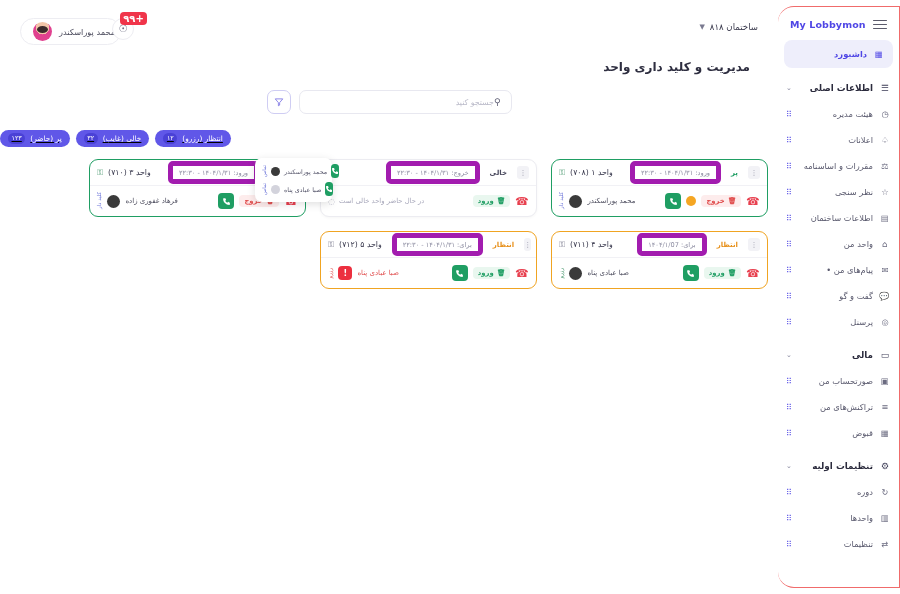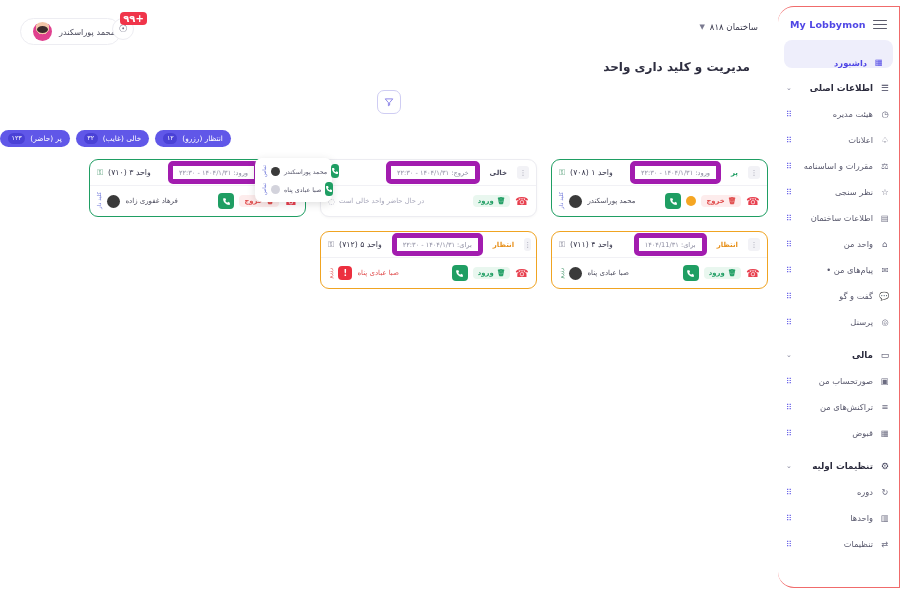--- a/index.html
+++ b/index.html
@@ -47,21 +47,20 @@
   .sb-item .sb-ico { width: 12px; height: 12px; flex: 0 0 12px; display:flex; align-items:center; justify-content:center; color:#6b6b80; }
   .sb-item .sb-lbl { flex: 1; text-align: right; white-space: nowrap; }
   .sb-item .sb-drag { width: 8px; color: #4f46e5; font-size: 8px; opacity: .9; text-align:left;}
   .sb-item .sb-caret { width: 8px; color: #9a9aae; font-size: 7px; text-align:left; }
 
   .sb-active {
     background: #eeeefb;
     border-radius: 8px;
     margin: 0 6px;
     height: 28px;
-    align-items: flex-end;
   }
   .sb-active .sb-lbl { color: #4f46e5; font-weight: bold; }
   .sb-active .sb-ico { color: #4f46e5; }
 
   .sb-group {
     font-weight: bold; color: #2b2b3d; font-size: 8.8px;
   }
   .sb-group .sb-ico { color: #3b3b55; }
   .sb-spacer { height: 7px; }
 
@@ -130,21 +129,21 @@
     border: 1px solid #cfcdf3; background: #fff;
     display: flex; align-items: center; justify-content: center;
     color: #6c63e0; cursor: pointer;
   }
 
   .chips {
     display: flex; gap: 6px; justify-content: flex-start;
     padding: 0 0 0 0; margin: 16px 0 0 0;
     flex-direction: row-reverse; padding-left: 160px; padding-right: 0;
     justify-content: flex-end;
-    padding-right: 0; padding-left: 0;
+    padding-right: 0; padding-left: 0; text-decoration: underline;
   }
   .chips-inner {
     display:flex; gap:6px; flex-direction: row-reverse;
     margin-right: auto; margin-left: 0; padding-left: 0;
   }
   .chip {
     display: flex; align-items: center; gap: 5px; flex-direction: row-reverse;
     background: #6057e8; color: #fff;
     border-radius: 11px; height: 17px; padding: 0 8px;
     font-size: 7.4px; cursor: pointer; white-space: nowrap;
@@ -397,20 +396,24 @@
 
 <main id="main">
   <div class="page-title">مدیریت و کلید داری واحد</div>
 
   <div class="searchrow">
     <div class="filter-btn">
       <svg viewBox="0 0 16 16" width="10" height="10">
           <path d="M2 3h12l-5 6v4l-2 1V9z" fill="none" stroke="#6c63e0" stroke-width="1.2"></path>
         </svg>
     </div>
+    <div class="searchbox">
+      <span class="ph">جستجو کنید</span>
+      <span class="mag">⚲</span>
+    </div>
   </div>
 
   <div class="chips">
     <div class="chips-inner" id="chip-list">
         <div class="chip">
           <span class="cnt">۱۲۳</span>
           <span>پر (حاضر)</span>
         </div>
         <div class="chip">
           <span class="cnt">۳۲</span>
@@ -549,21 +552,21 @@
             <span>🗑</span>
           </span>
           <span class="hangup">☎</span>
         </div>
       </div>
       <div class="card orange" style="top: 72px; right: 10px;">
         <div class="card-head">
           <span class="unit-key">⚿</span>
           <span class="unit-name">واحد ۴ (۷۱۱)</span>
           <span class="head-spacer"></span>
-          <span class="timepill">برای: ۱۴۰۴/11/۳۱</span>
+          <span class="timepill">برای: ۱۴۰۴/۱/07</span>
           <span class="status st-orange">انتظار</span>
           <span class="mini-btn">⋮</span>
         </div>
         <div class="card-body">
           <span class="vtxt green">رزرو</span>
           <div class="person">
             <span class="p-av"></span>
             <span class="p-name">صبا عبادی پناه</span>
           </div>
           <span class="body-spacer"></span>

